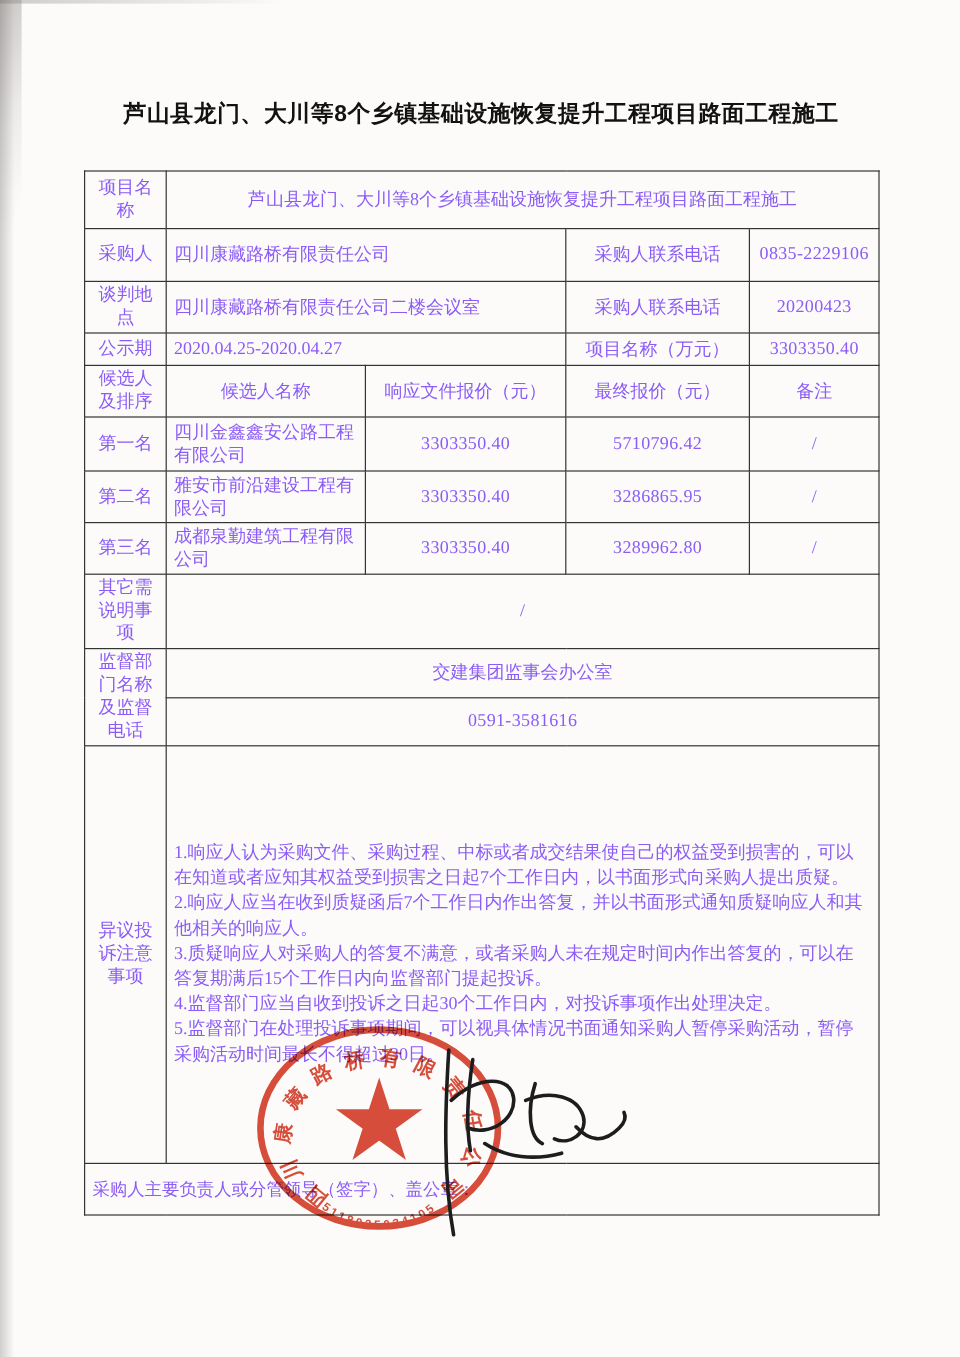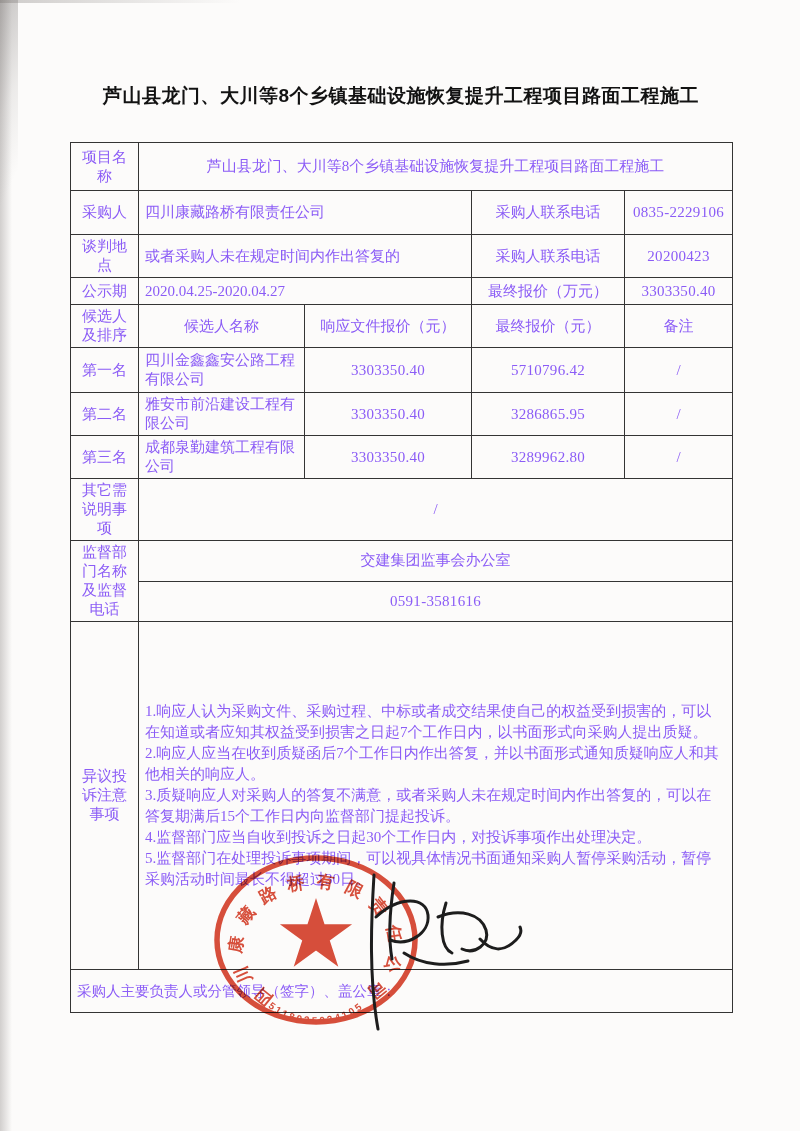--- a/index.html
+++ b/index.html
@@ -93,29 +93,29 @@
 
   <tr style="height:44px">
     <td class="lbl">采购人</td>
     <td class="lft" colspan="2">四川康藏路桥有限责任公司</td>
     <td class="ctr">采购人联系电话</td>
     <td class="num">0835-2229106</td>
   </tr>
 
   <tr style="height:35px">
     <td class="lbl">谈判地点</td>
-    <td class="lft" colspan="2">或者采购人未在规定时间内作出答复的</td>
+    <td class="lft" colspan="2">四川康藏路桥有限责任公司二楼会议室</td>
     <td class="ctr">采购人联系电话</td>
     <td class="num">20200423</td>
   </tr>
 
   <tr style="height:27px">
     <td class="lbl">公示期</td>
     <td class="lft" colspan="2">2020.04.25-2020.04.27</td>
-    <td class="ctr">最终报价（万元）</td>
+    <td class="ctr">项目名称（万元）</td>
     <td class="num">3303350.40</td>
   </tr>
 
   <tr style="height:38px">
     <td class="lbl">候选人及排序</td>
     <td class="ctr">候选人名称</td>
     <td class="ctr">响应文件报价（元）</td>
     <td class="ctr">最终报价（元）</td>
     <td class="ctr">备注</td>
   </tr>

